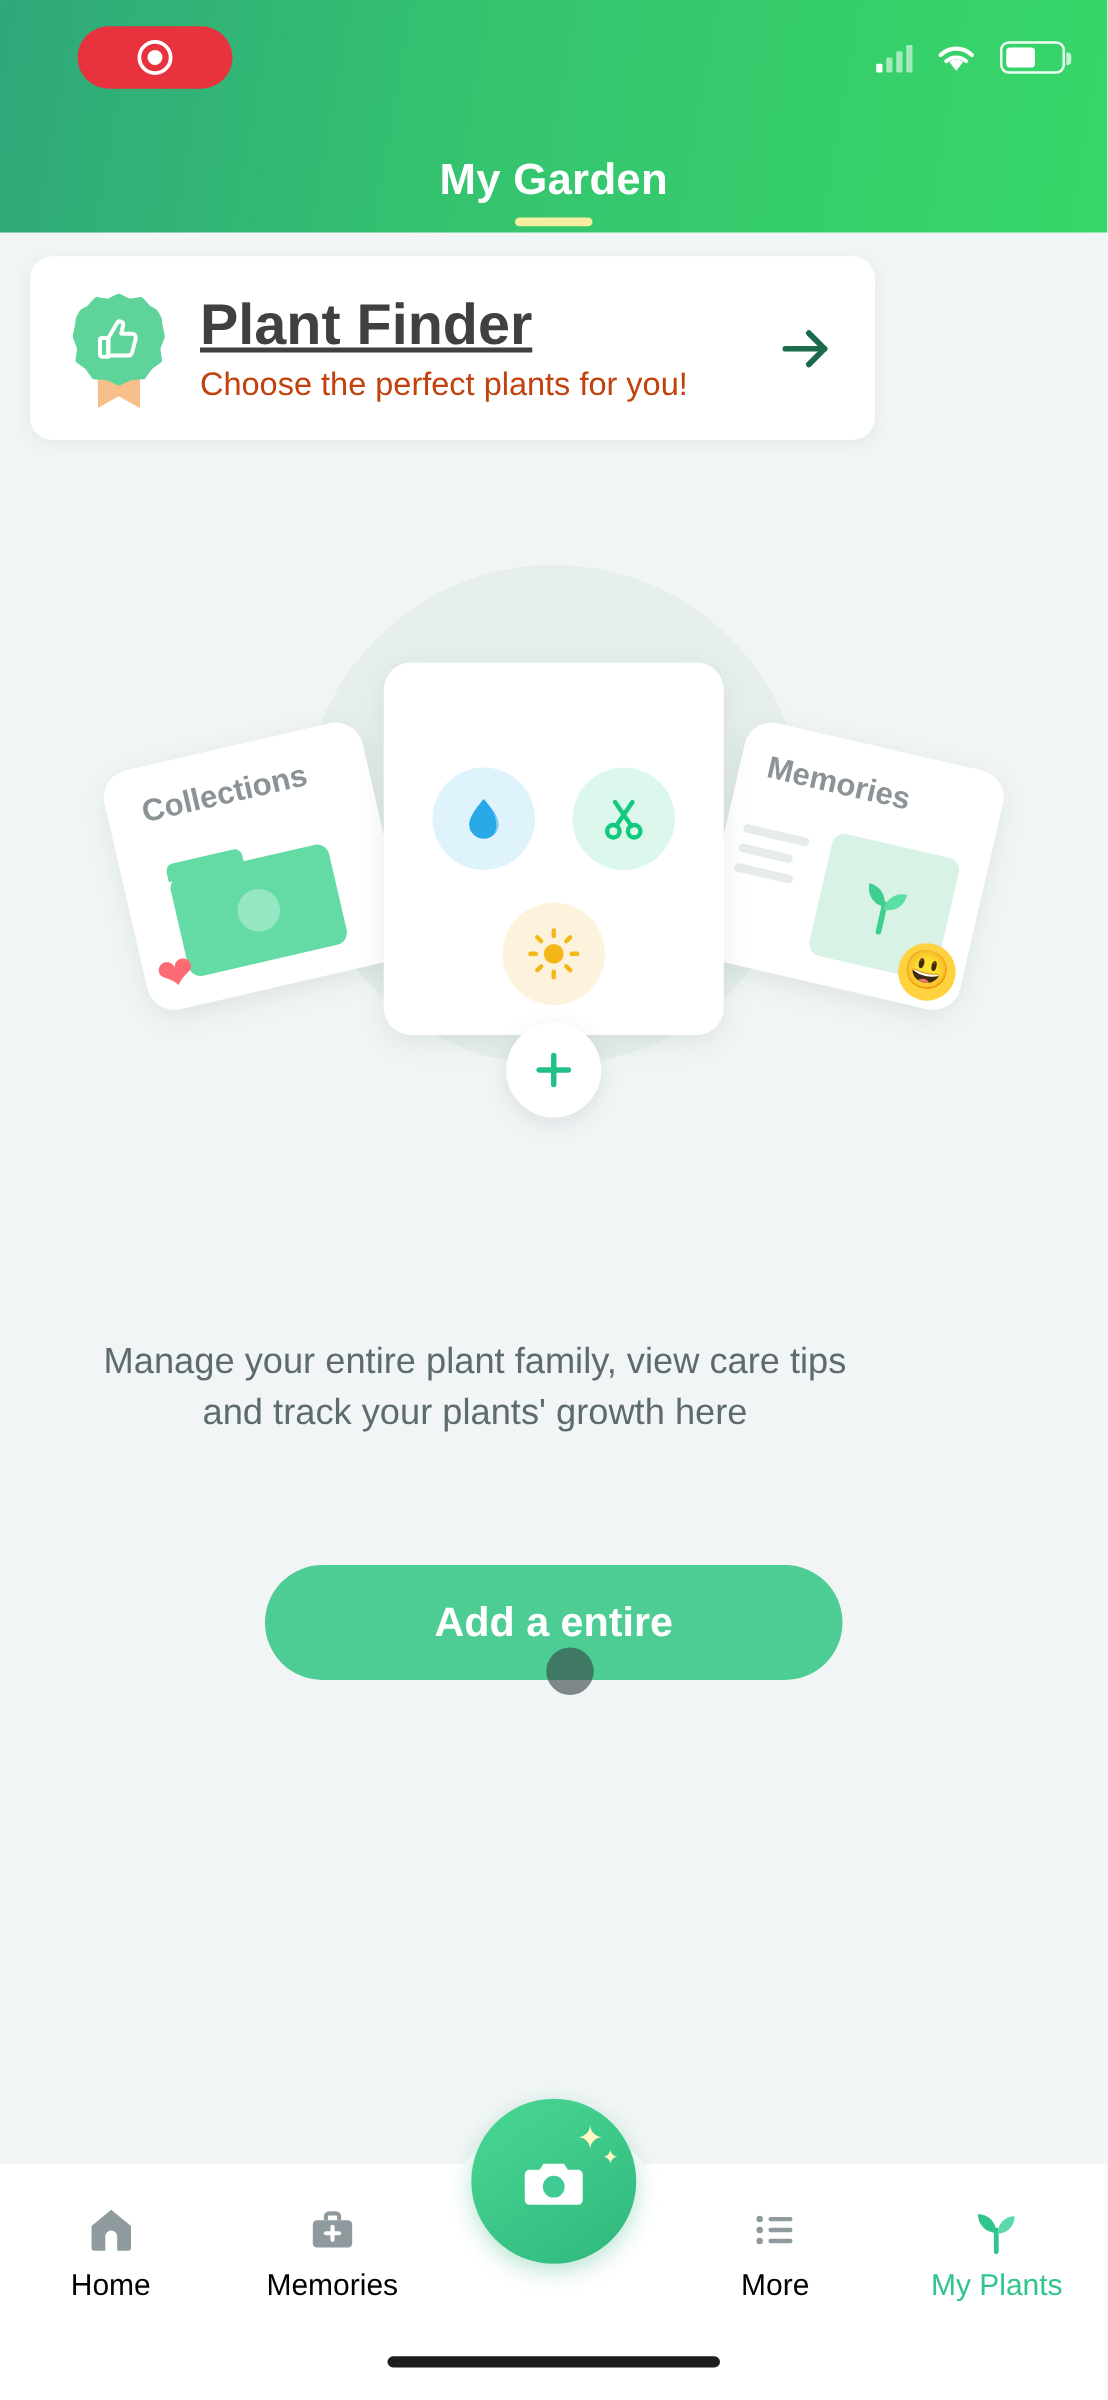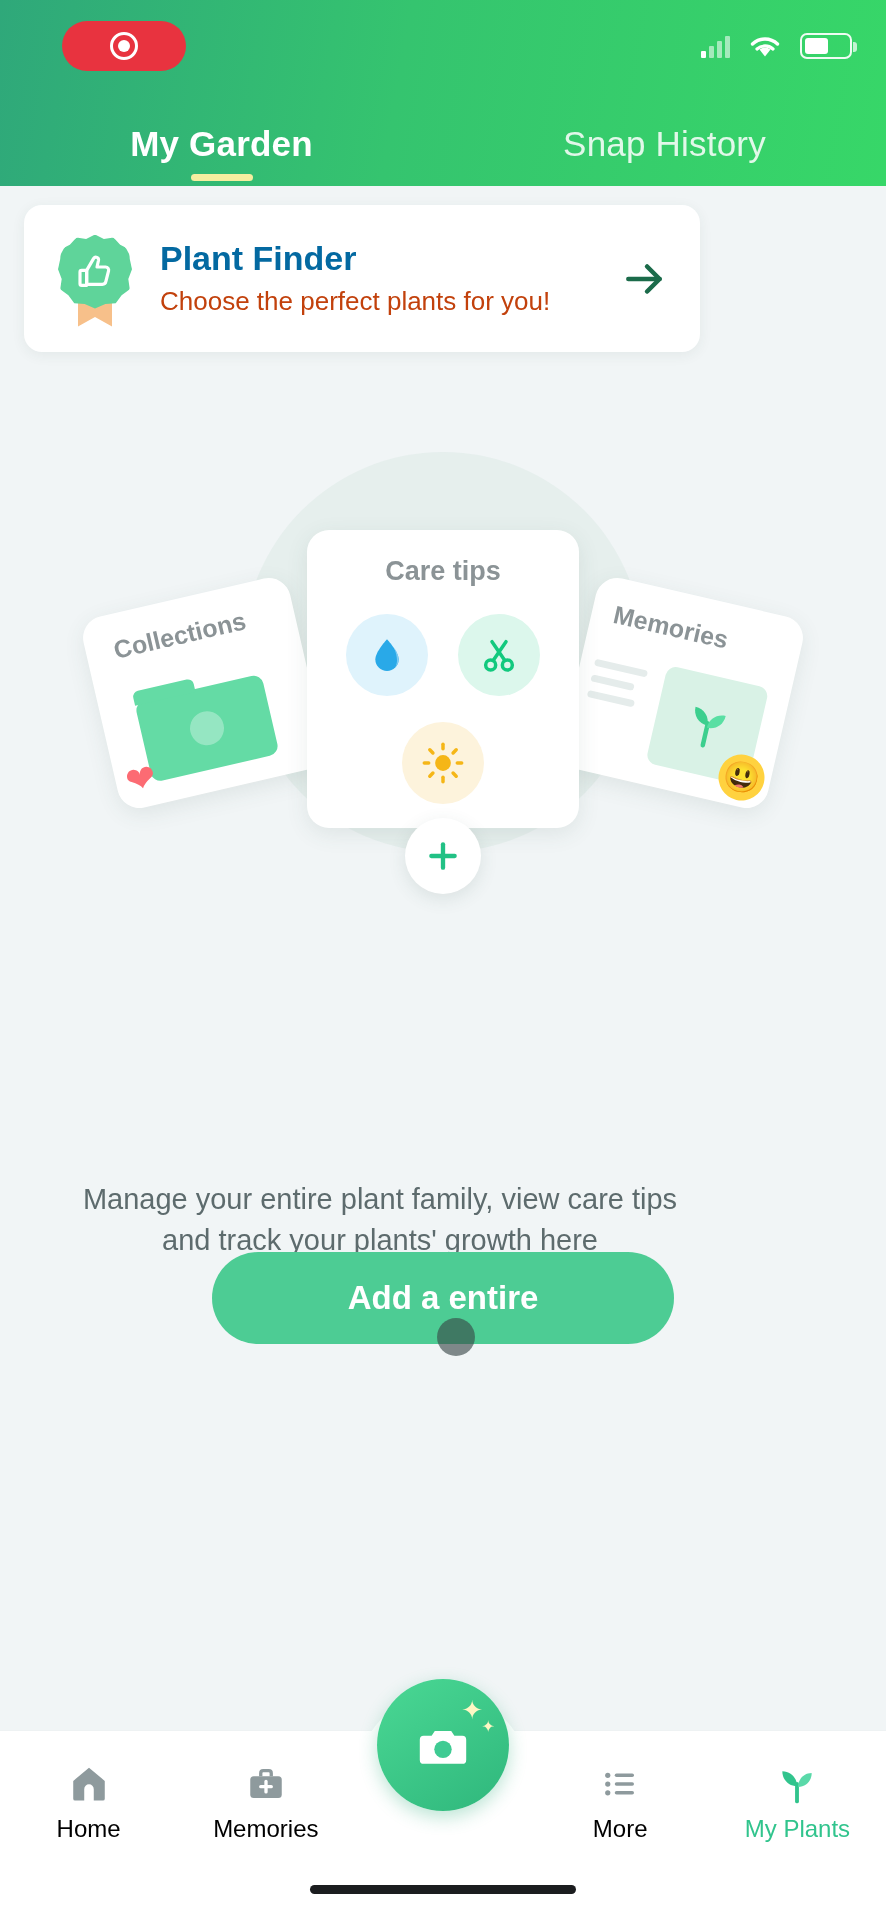--- a/index.html
+++ b/index.html
@@ -84,21 +84,21 @@
   }
   .badge-ribbon{
     position:absolute; bottom:0; left:24px; width:34px; height:34px;
     background:#f7c08a;
     clip-path:polygon(0 0,100% 0,100% 100%,50% 72%,0 100%);
   }
   .thumb{
     position:relative; z-index:2; width:40px; height:42px;
   }
   .finder-text{ margin-left:24px; flex:1; }
-  .finder-title{ font-size:34px; font-weight:bold; color:#0369a1; line-height:1.1; }
+  .finder-title{ font-size:46px; font-weight:bold; color:#404040; line-height:1.1;text-decoration:underline; }
   .finder-sub{ font-size:26px; color:#c2410c; margin-top:8px; }
   .finder-arrow{ width:50px; height:50px; flex:0 0 auto; }
 
   
   .illus{ position:absolute; top:430px; left:0; width:886px; height:500px; }
   .blob{
     position:absolute; top:22px; left:50%; transform:translateX(-50%);
     width:400px; height:400px; border-radius:50%;
     background:#e2ecea; opacity:.75;
   }
@@ -178,21 +178,21 @@
   .plus-btn{
     position:absolute; top:388px; left:50%; margin-left:-38px;
     width:76px; height:76px; border-radius:50%; background:#fff;
     box-shadow:0 5px 18px rgba(60,90,80,.12);
     display:flex; align-items:center; justify-content:center;
     z-index:8;
   }
 
   
   .desc{
-    position:absolute; top:1179px; left:0; width:760px;
+    position:absolute; top:1069px; left:0; width:760px;
     text-align:center; font-size:29px; color:#5d6b6d; line-height:1.42;
     padding:0 70px;
   }
   .cta{
     position:absolute; top:1252px; left:50%; margin-left:-231px;
     width:462px; height:92px; border-radius:46px; background:#4dcc94;
     display:flex; align-items:center; justify-content:center;
     font-size:33px; font-weight:bold; color:#ffffff;
   }
   .touch-dot{
@@ -268,23 +268,20 @@
       <div class="battery">
         <span></span>
       </div>
     </div>
   </div>
 
   <div class="tabs">
     <div class="tab active">
       <span>My Garden</span>
       <span class="tab-underline"></span>
-    </div>
-    <div class="tab">
-      <span>Snap History</span>
     </div>
   </div>
 </div>
 
 <div class="finder-card">
   <div class="badge-icon">
     <div class="badge-ribbon"></div>
     <div class="badge-rosette">
       <svg class="thumb" viewBox="0 0 24 24" fill="none" stroke="#ffffff" stroke-width="1.9" stroke-linecap="round" stroke-linejoin="round">
         <path d="M7 11v9H4a1 1 0 0 1-1-1v-7a1 1 0 0 1 1-1z"></path>
@@ -324,21 +321,20 @@
       <svg width="54" height="54" viewBox="0 0 24 24">
         <path d="M12 21V11" stroke="#3ccf8e" stroke-width="2" stroke-linecap="round"></path>
         <path d="M12 12C12 8 9 5 5 5c0 4 3 7 7 7z" fill="#3ccf8e"></path>
         <path d="M12 13c0-4 3-7 7-7 0 4-3 7-7 7z" fill="#59dfa3"></path>
       </svg>
     </div>
     <div class="emoji-badge">😃</div>
   </div>
 
   <div class="ic-card card-care">
-    <div class="ic-label lbl-care">Care tips</div>
     <div class="care-icons">
       <div class="ic-bubble bub-water">
         <svg width="40" height="44" viewBox="0 0 24 24">
           <path d="M12 2.5C12 2.5 5 10 5 14.6A7 7 0 0 0 19 14.6C19 10 12 2.5 12 2.5z" fill="#29a9e8"></path>
           <path d="M16.3 7.6c1.6 2.4 2.7 4.9 2.7 7 0 2-0.8 3.7-2.2 4.9 0.8-1.3 1.2-2.8 1.2-4.4 0-2.4-0.8-5-1.7-7.5z" fill="#7fcbf2"></path>
         </svg>
       </div>
       <div class="ic-bubble bub-scissors">
         <svg width="40" height="42" viewBox="0 0 24 24" fill="none" stroke="#12c97e" stroke-width="2.1" stroke-linecap="round" stroke-linejoin="round">
           <circle cx="7" cy="18" r="3"></circle>

